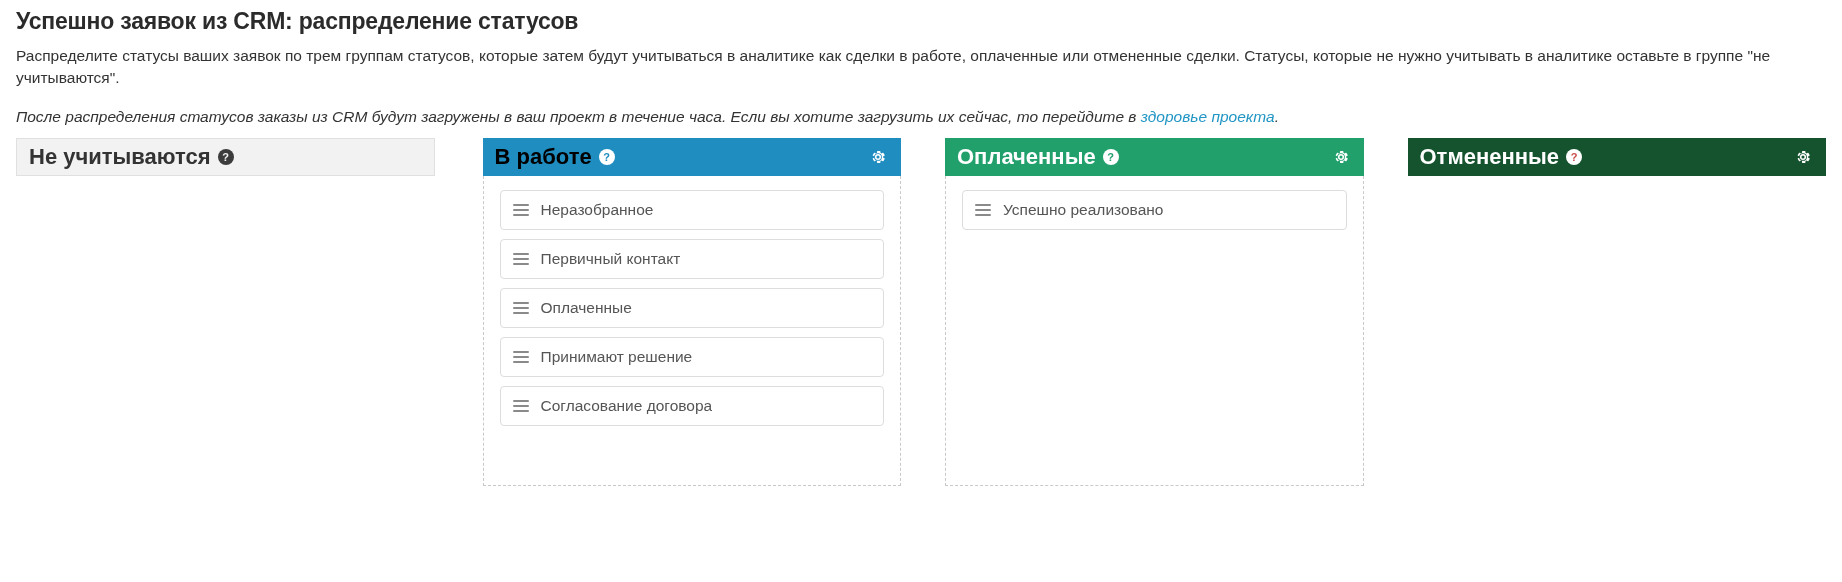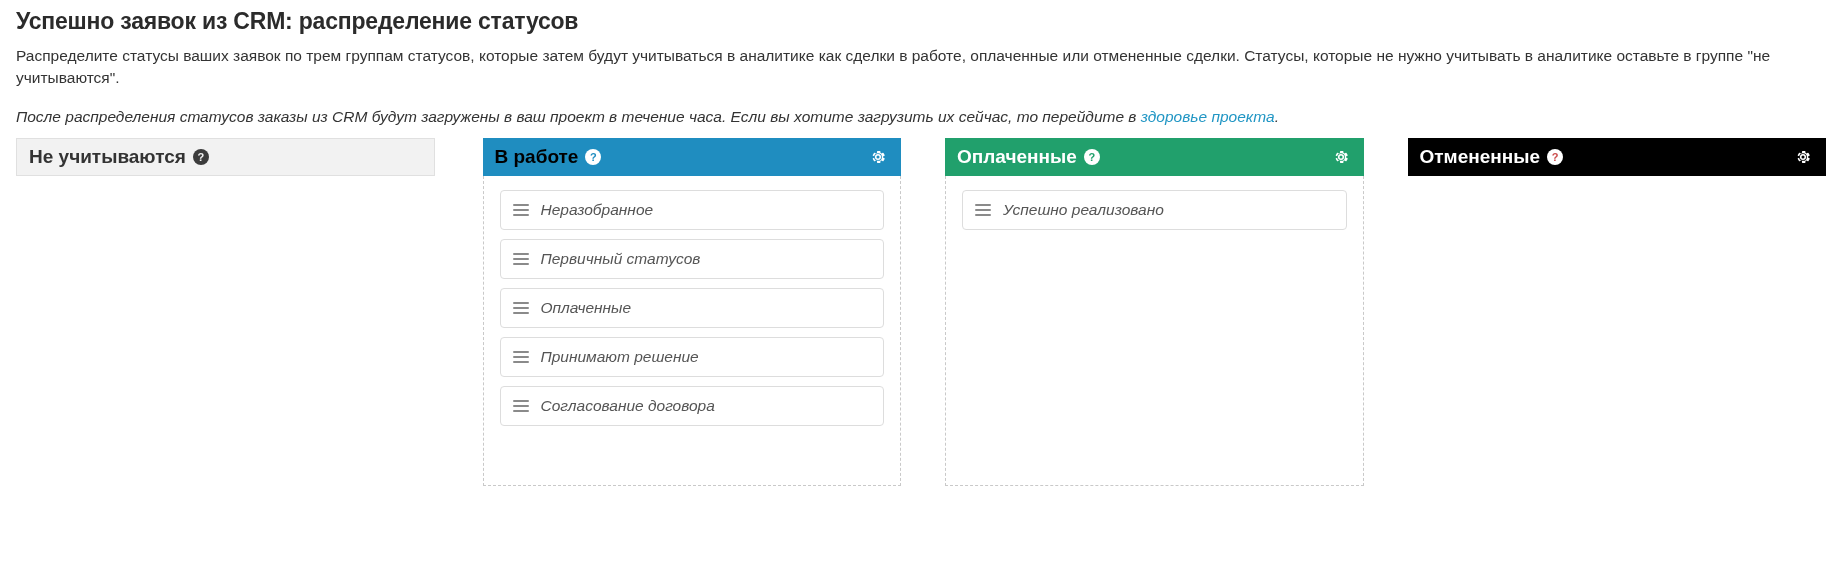--- a/index.html
+++ b/index.html
@@ -59,32 +59,32 @@
   .col-work      { width: 420px; margin-right: 44px; }
   .col-paid      { width: 420px; margin-right: 44px; }
   .col-cancelled { width: 420px; }
 
   .col-header {
     height: 38px;
     box-sizing: border-box;
     display: flex;
     align-items: center;
     padding: 0 12px;
-    font-size: 19px;
+    font-size: 22px;
     font-weight: bold;
     position: relative;
   }
   .col-header.grey {
     background: #f2f2f2;
     border: 1px solid #e0e0e0;
     color: #333333;
   }
   .col-header.blue   { background: #1f8dc0; color: #000000; }
   .col-header.green  { background: #21a06c; color: #ffffff; }
-  .col-header.red    { background: #000000; color: #ffffff; }
+  .col-header.red    { background: #14532d; color: #ffffff; }
 
   .help-icon {
     display: inline-flex;
     align-items: center;
     justify-content: center;
     width: 16px;
     height: 16px;
     border-radius: 50%;
     background: currentColor;
     margin-left: 7px;
@@ -138,21 +138,20 @@
     box-sizing: border-box;
     height: 40px;
     background: #ffffff;
     border: 1px solid #dddddd;
     border-radius: 4px;
     padding: 0 12px;
     margin-bottom: 9px;
     font-size: 15.5px;
     color: #555555;
     cursor: move;
-    font-style: italic;
   }
   .grip {
     width: 16px;
     height: 12px;
     margin-right: 12px;
     flex: none;
     display: flex;
     flex-direction: column;
     justify-content: space-between;
   }
@@ -204,21 +203,21 @@
               <span></span>
             </span>
           <span class="status-label">Неразобранное</span>
         </div>
         <div class="status-item">
           <span class="grip">
               <span></span>
               <span></span>
               <span></span>
             </span>
-          <span class="status-label">Первичный статусов</span>
+          <span class="status-label">Первичный контакт</span>
         </div>
         <div class="status-item">
           <span class="grip">
               <span></span>
               <span></span>
               <span></span>
             </span>
           <span class="status-label">Оплаченные</span>
         </div>
         <div class="status-item">

